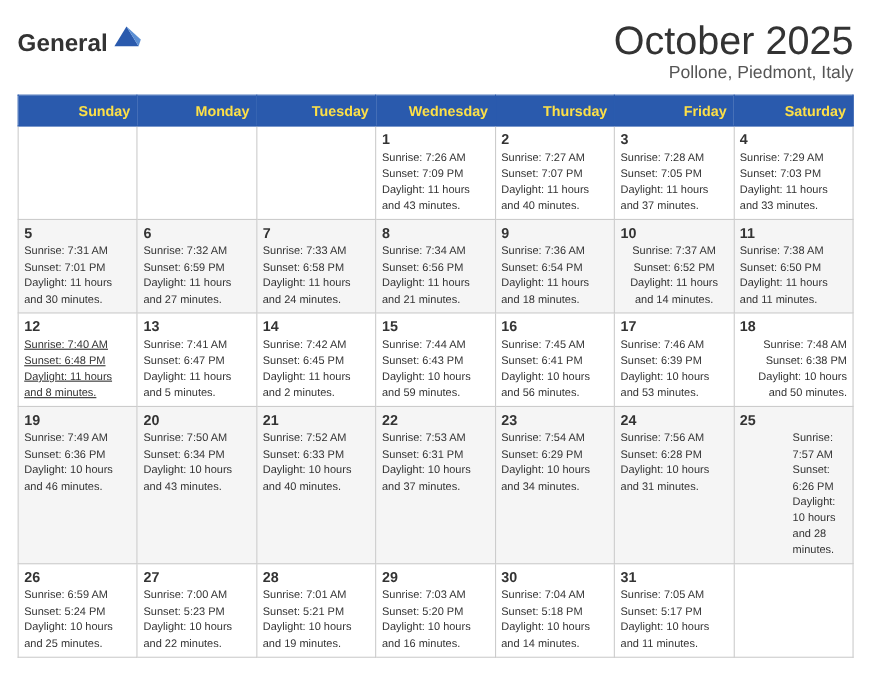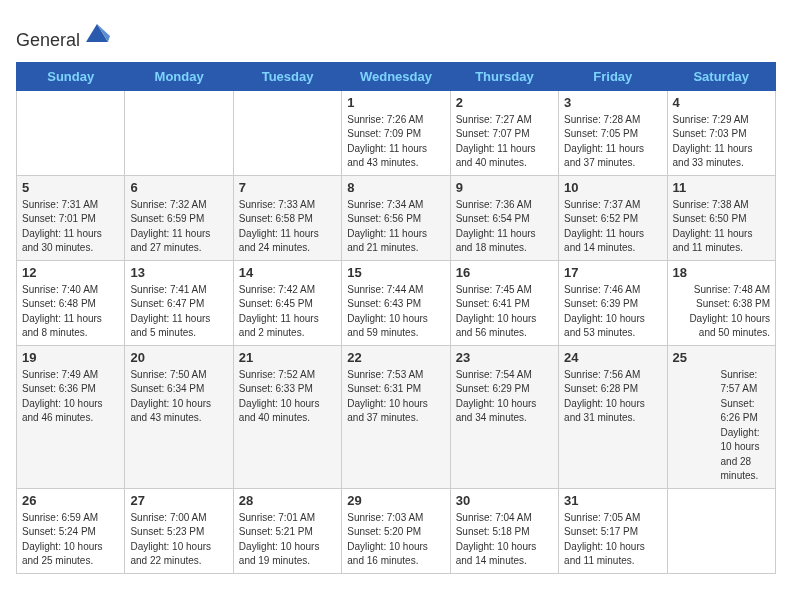--- a/index.html
+++ b/index.html
@@ -14,22 +14,22 @@
       display: flex;
       justify-content: space-between;
       align-items: flex-start;
       margin-bottom: 10px;
     }
     .logo {
       display: flex;
       align-items: center;
     }
     .logo-text {
-      font-size: 18px;
-      font-weight: normal;
+      font-size: 22px;
+      font-weight: bold;
       line-height: 1.2;
     }
     .logo-general { color: #333; }
     .logo-blue { color: #2a5aad; }
     .logo-icon {
       width: 30px;
       height: 30px;
       margin-left: 2px;
     }
     .title-block {
@@ -44,22 +44,22 @@
       font-size: 16px;
       color: #555;
     }
     .calendar {
       width: 100%;
       border-collapse: collapse;
       border: 1px solid #ccc;
     }
     .calendar th {
       background-color: #2a5aad;
-      color: #7dd3fc;
-      text-align: center;
+      color: #fde047;
+      text-align: right;
       padding: 6px 6px;
       font-size: 13px;
       border: 1px solid #2a5aad;
     }
     .calendar td {
       vertical-align: top;
       border: 1px solid #ccc;
       padding: 4px 5px;
       width: calc(100% / 7);
       min-height: 80px;
@@ -91,20 +91,24 @@
   <div class="logo">
     <div>
       <div class="logo-text">
         <span class="logo-general">General</span><svg class="logo-icon" viewBox="0 0 30 30" xmlns="http://www.w3.org/2000/svg">
           <polygon points="4,26 26,26 15,8" fill="#2a5aad"></polygon>
           <polygon points="15,8 26,26 28,20" fill="#5b8fd4"></polygon>
         </svg>
       </div>
     </div>
   </div>
+  <div class="title-block">
+    <div class="month-title">October 2025</div>
+    <div class="subtitle">Pollone, Piedmont, Italy</div>
+  </div>
 </div>
 
 <table class="calendar">
   <thead>
     <tr>
     <th>Sunday</th>
         <th>Monday</th>
         <th>Tuesday</th>
         <th>Wednesday</th>
         <th>Thursday</th>
@@ -177,37 +181,37 @@
         </td>
         <td>
           <span class="day-num">9</span>
           <div class="day-info" style="white-space: pre-line;">Sunrise: 7:36 AM
 Sunset: 6:54 PM
 Daylight: 11 hours
 and 18 minutes.</div>
         </td>
         <td>
           <span class="day-num">10</span>
-          <div class="day-info" style="white-space: pre-line;">Sunrise: 7:37 AM
+          <div class="day-info" style="white-space: pre-line; text-align: center;">Sunrise: 7:37 AM
 Sunset: 6:52 PM
 Daylight: 11 hours
 and 14 minutes.</div>
         </td>
         <td>
           <span class="day-num">11</span>
           <div class="day-info" style="white-space: pre-line;">Sunrise: 7:38 AM
 Sunset: 6:50 PM
 Daylight: 11 hours
 and 11 minutes.</div>
         </td>
       </tr>
       <tr class="row-odd">
         <td>
           <span class="day-num">12</span>
-          <div class="day-info" style="white-space: pre-line;">Sunrise: 7:40 AM
+          <div class="day-info" style="white-space: pre-line; text-decoration: underline;">Sunrise: 7:40 AM
 Sunset: 6:48 PM
 Daylight: 11 hours
 and 8 minutes.</div>
         </td>
         <td>
           <span class="day-num">13</span>
           <div class="day-info" style="white-space: pre-line;">Sunrise: 7:41 AM
 Sunset: 6:47 PM
 Daylight: 11 hours
 and 5 minutes.</div>

